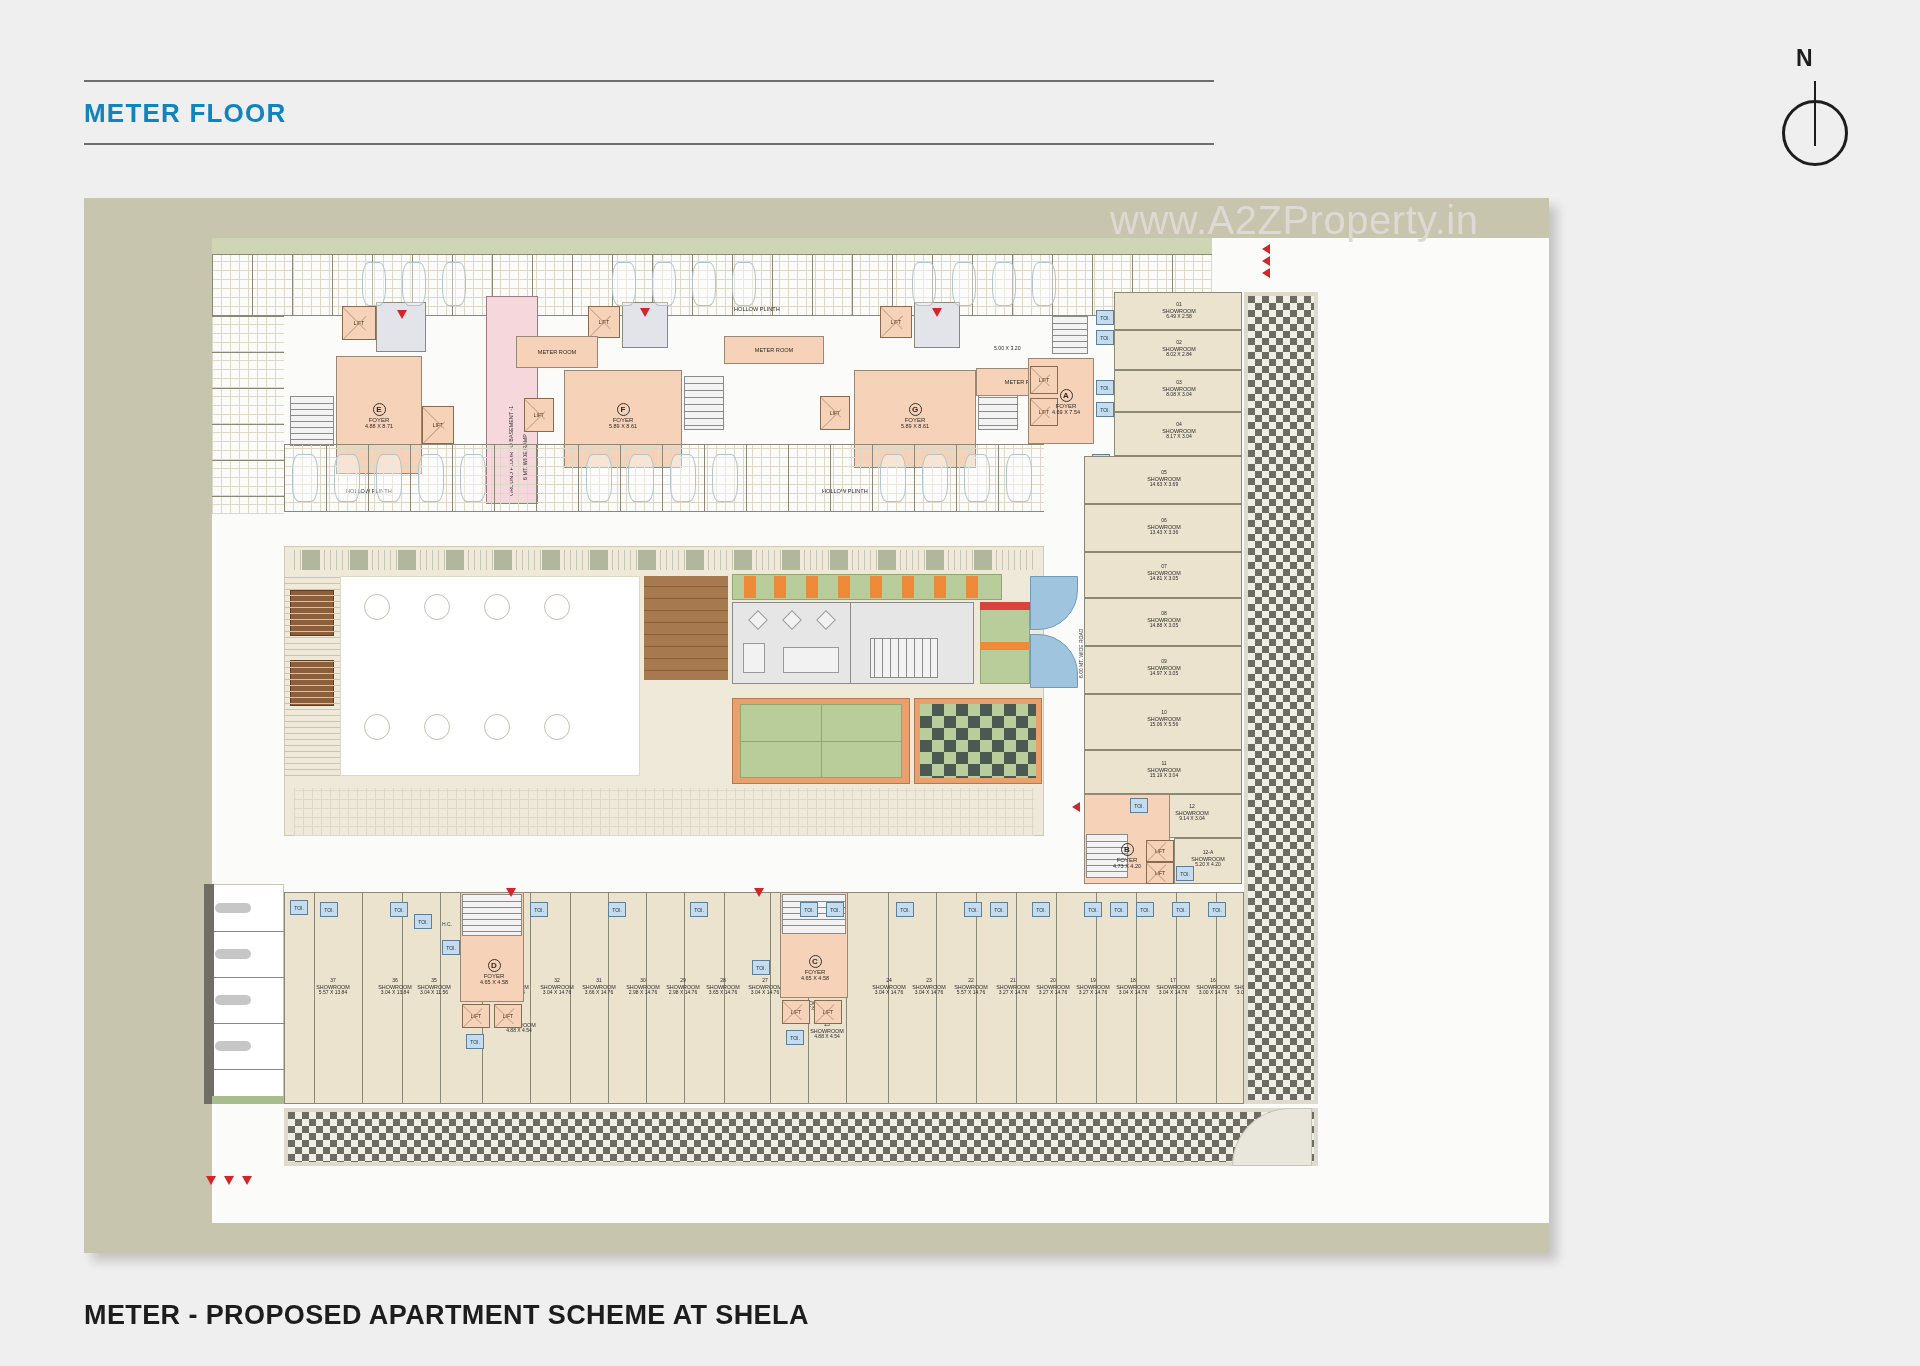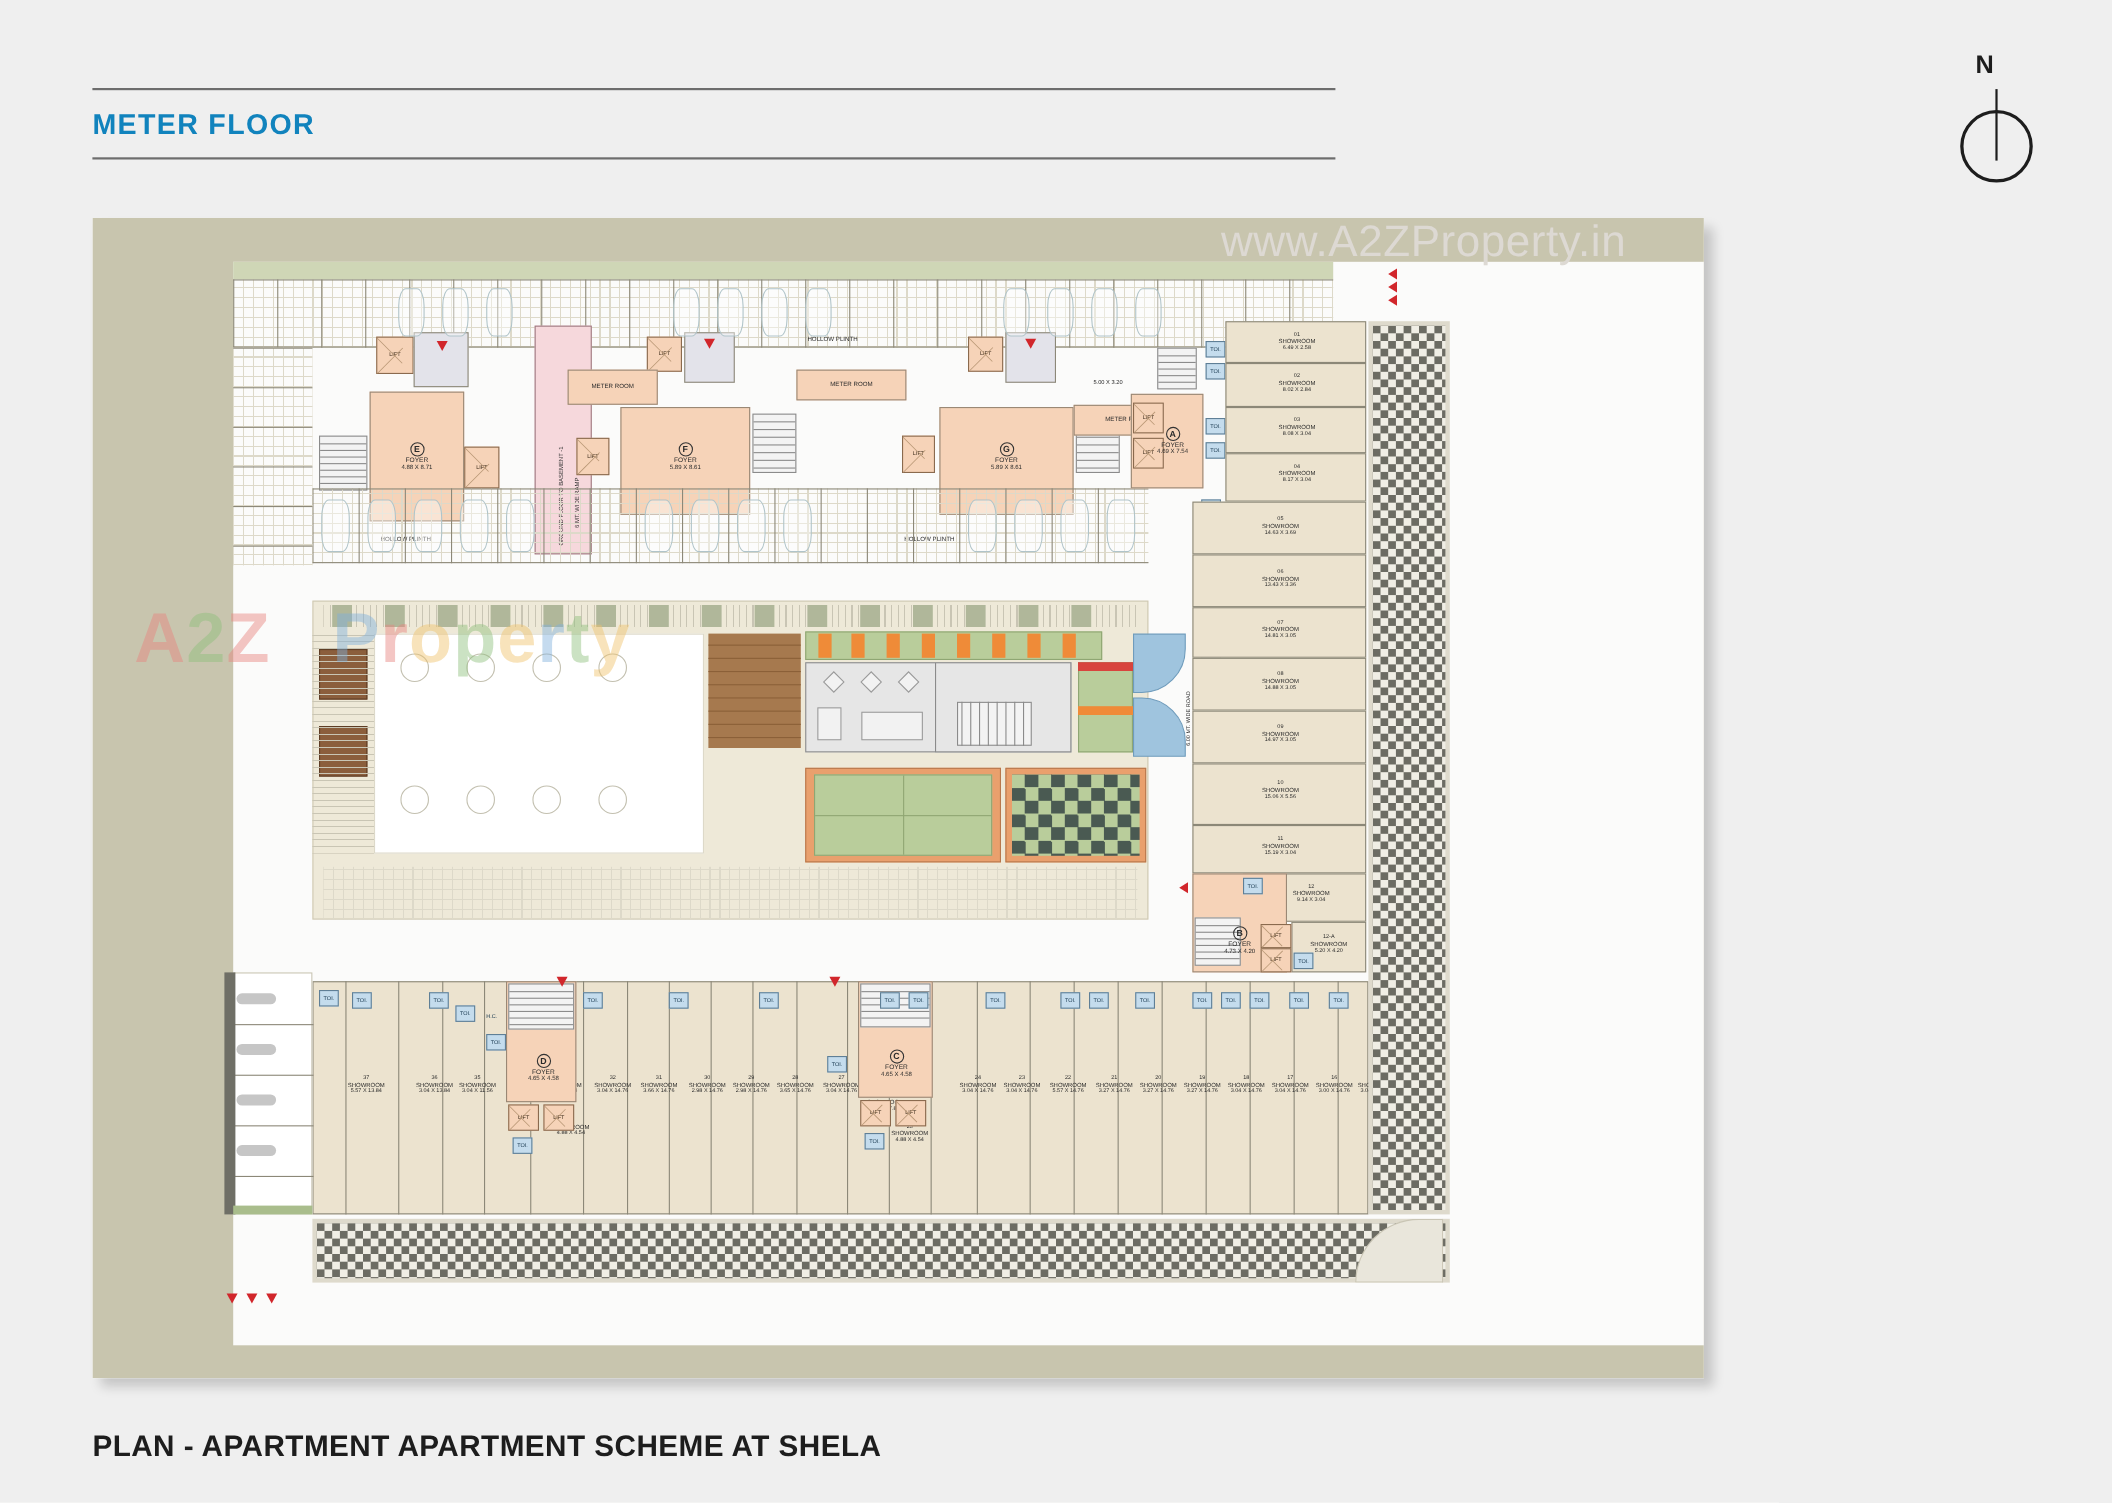--- a/index.html
+++ b/index.html
@@ -169,21 +169,21 @@
   <div id="page-title">METER FLOOR</div>
   <div class="hrule"></div>
 </div>
 
 <div id="north-arrow">
   <div id="north-letter">N</div>
   <div id="north-needle"></div>
   <div id="north-circle"></div>
 </div>
 
-<div id="caption">PLAN - APARTMENT APARTMENT SCHEME AT SHELA</div>
+<div id="caption">METER - PROPOSED APARTMENT SCHEME AT SHELA</div>
 
 <div id="plan-frame">
   <div id="site-ground"></div>
   <div id="site-inner"></div>
 
   <div class="tree-strip" style="left:128px; top:40px; width:1000px; height:16px;"></div>
 
   <div class="blk" id="top-parking" style="left:128px; top:56px; width:1000px; height:62px;">
     <div class="grid-tile" style="inset:0;"></div>
   </div>
@@ -841,20 +841,15 @@
   <div class="arrow-red-l" style="left:1178px; top:46px;"></div>
   <div class="arrow-red-l" style="left:1178px; top:58px;"></div>
   <div class="arrow-red-l" style="left:1178px; top:70px;"></div>
 
   <div class="arrow-red" style="left:122px; top:978px;"></div>
   <div class="arrow-red" style="left:140px; top:978px;"></div>
   <div class="arrow-red" style="left:158px; top:978px;"></div>
 
   <div class="blk" style="left:128px; top:898px; width:72px; height:8px; background:#a9bd8c;"></div>
 
-  <div id="wm-logo">
-    <span class="a2">A</span><span class="two">2</span><span class="z">Z</span>
-    <span>&nbsp;</span>
-    <span class="p">P</span><span class="r">r</span><span class="o">o</span><span class="pp">p</span><span class="e">e</span><span class="rr">r</span><span class="t">t</span><span class="y">y</span>
-  </div>
 </div>
 
 <div id="wm-url">www.A2ZProperty.in</div>
 
 </body></html>

